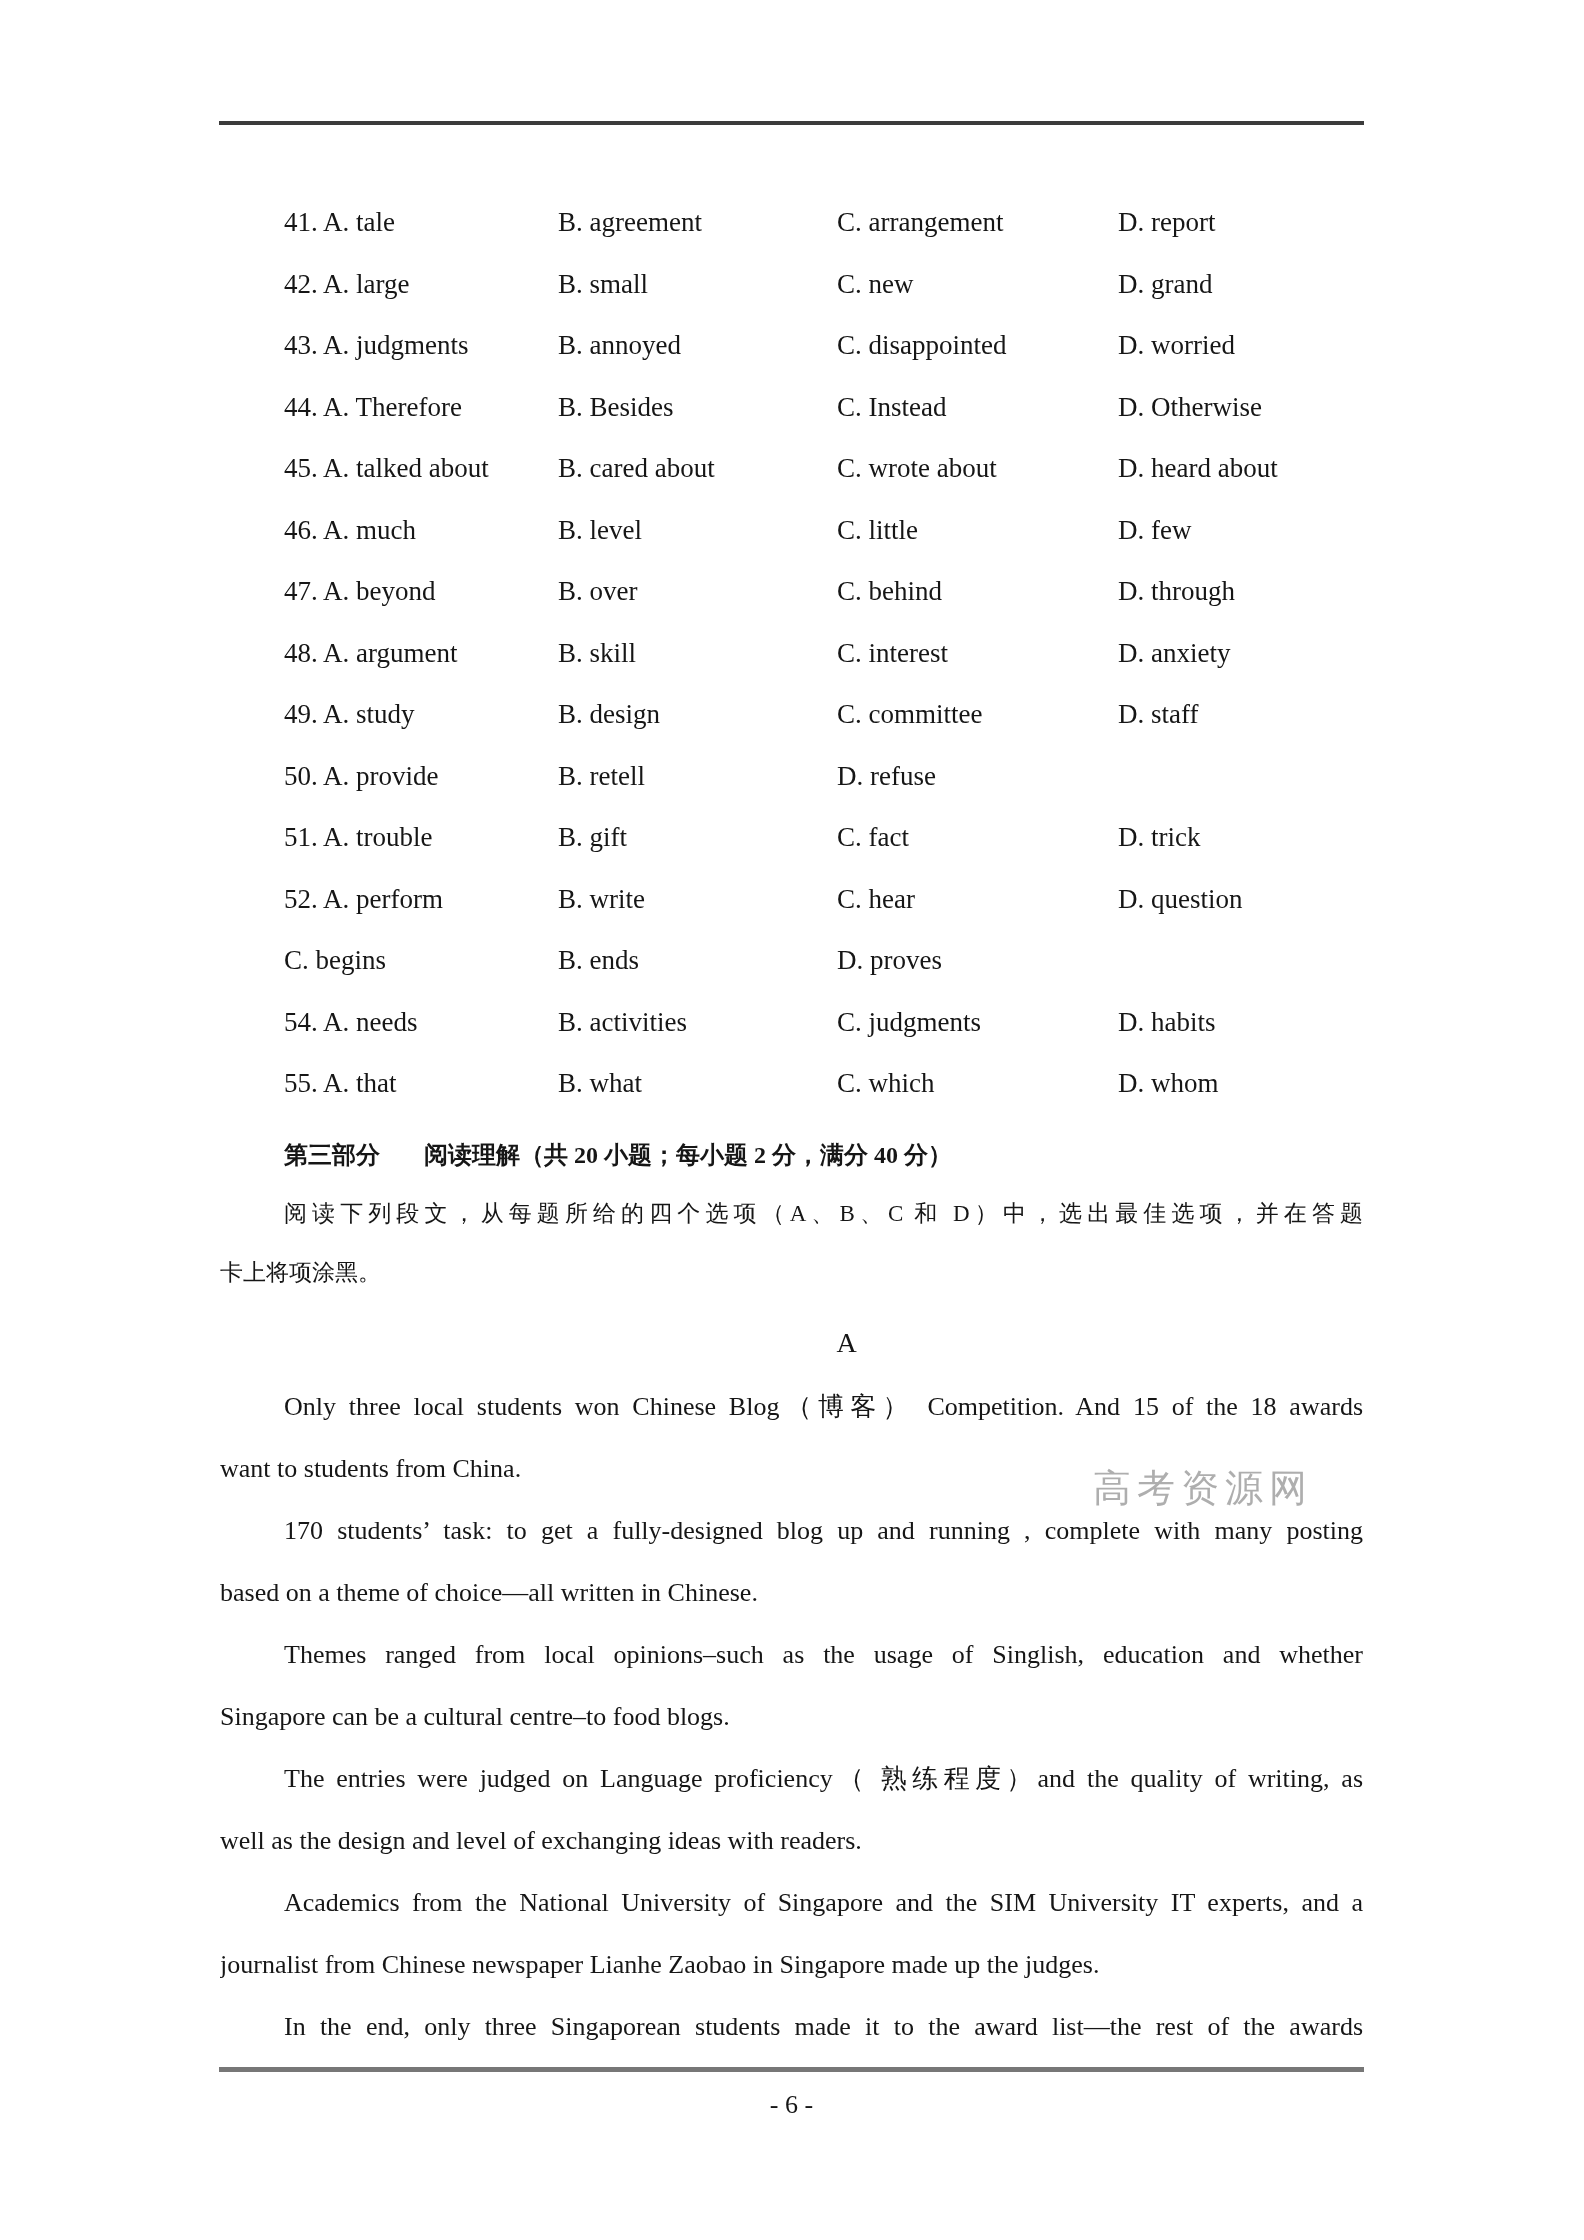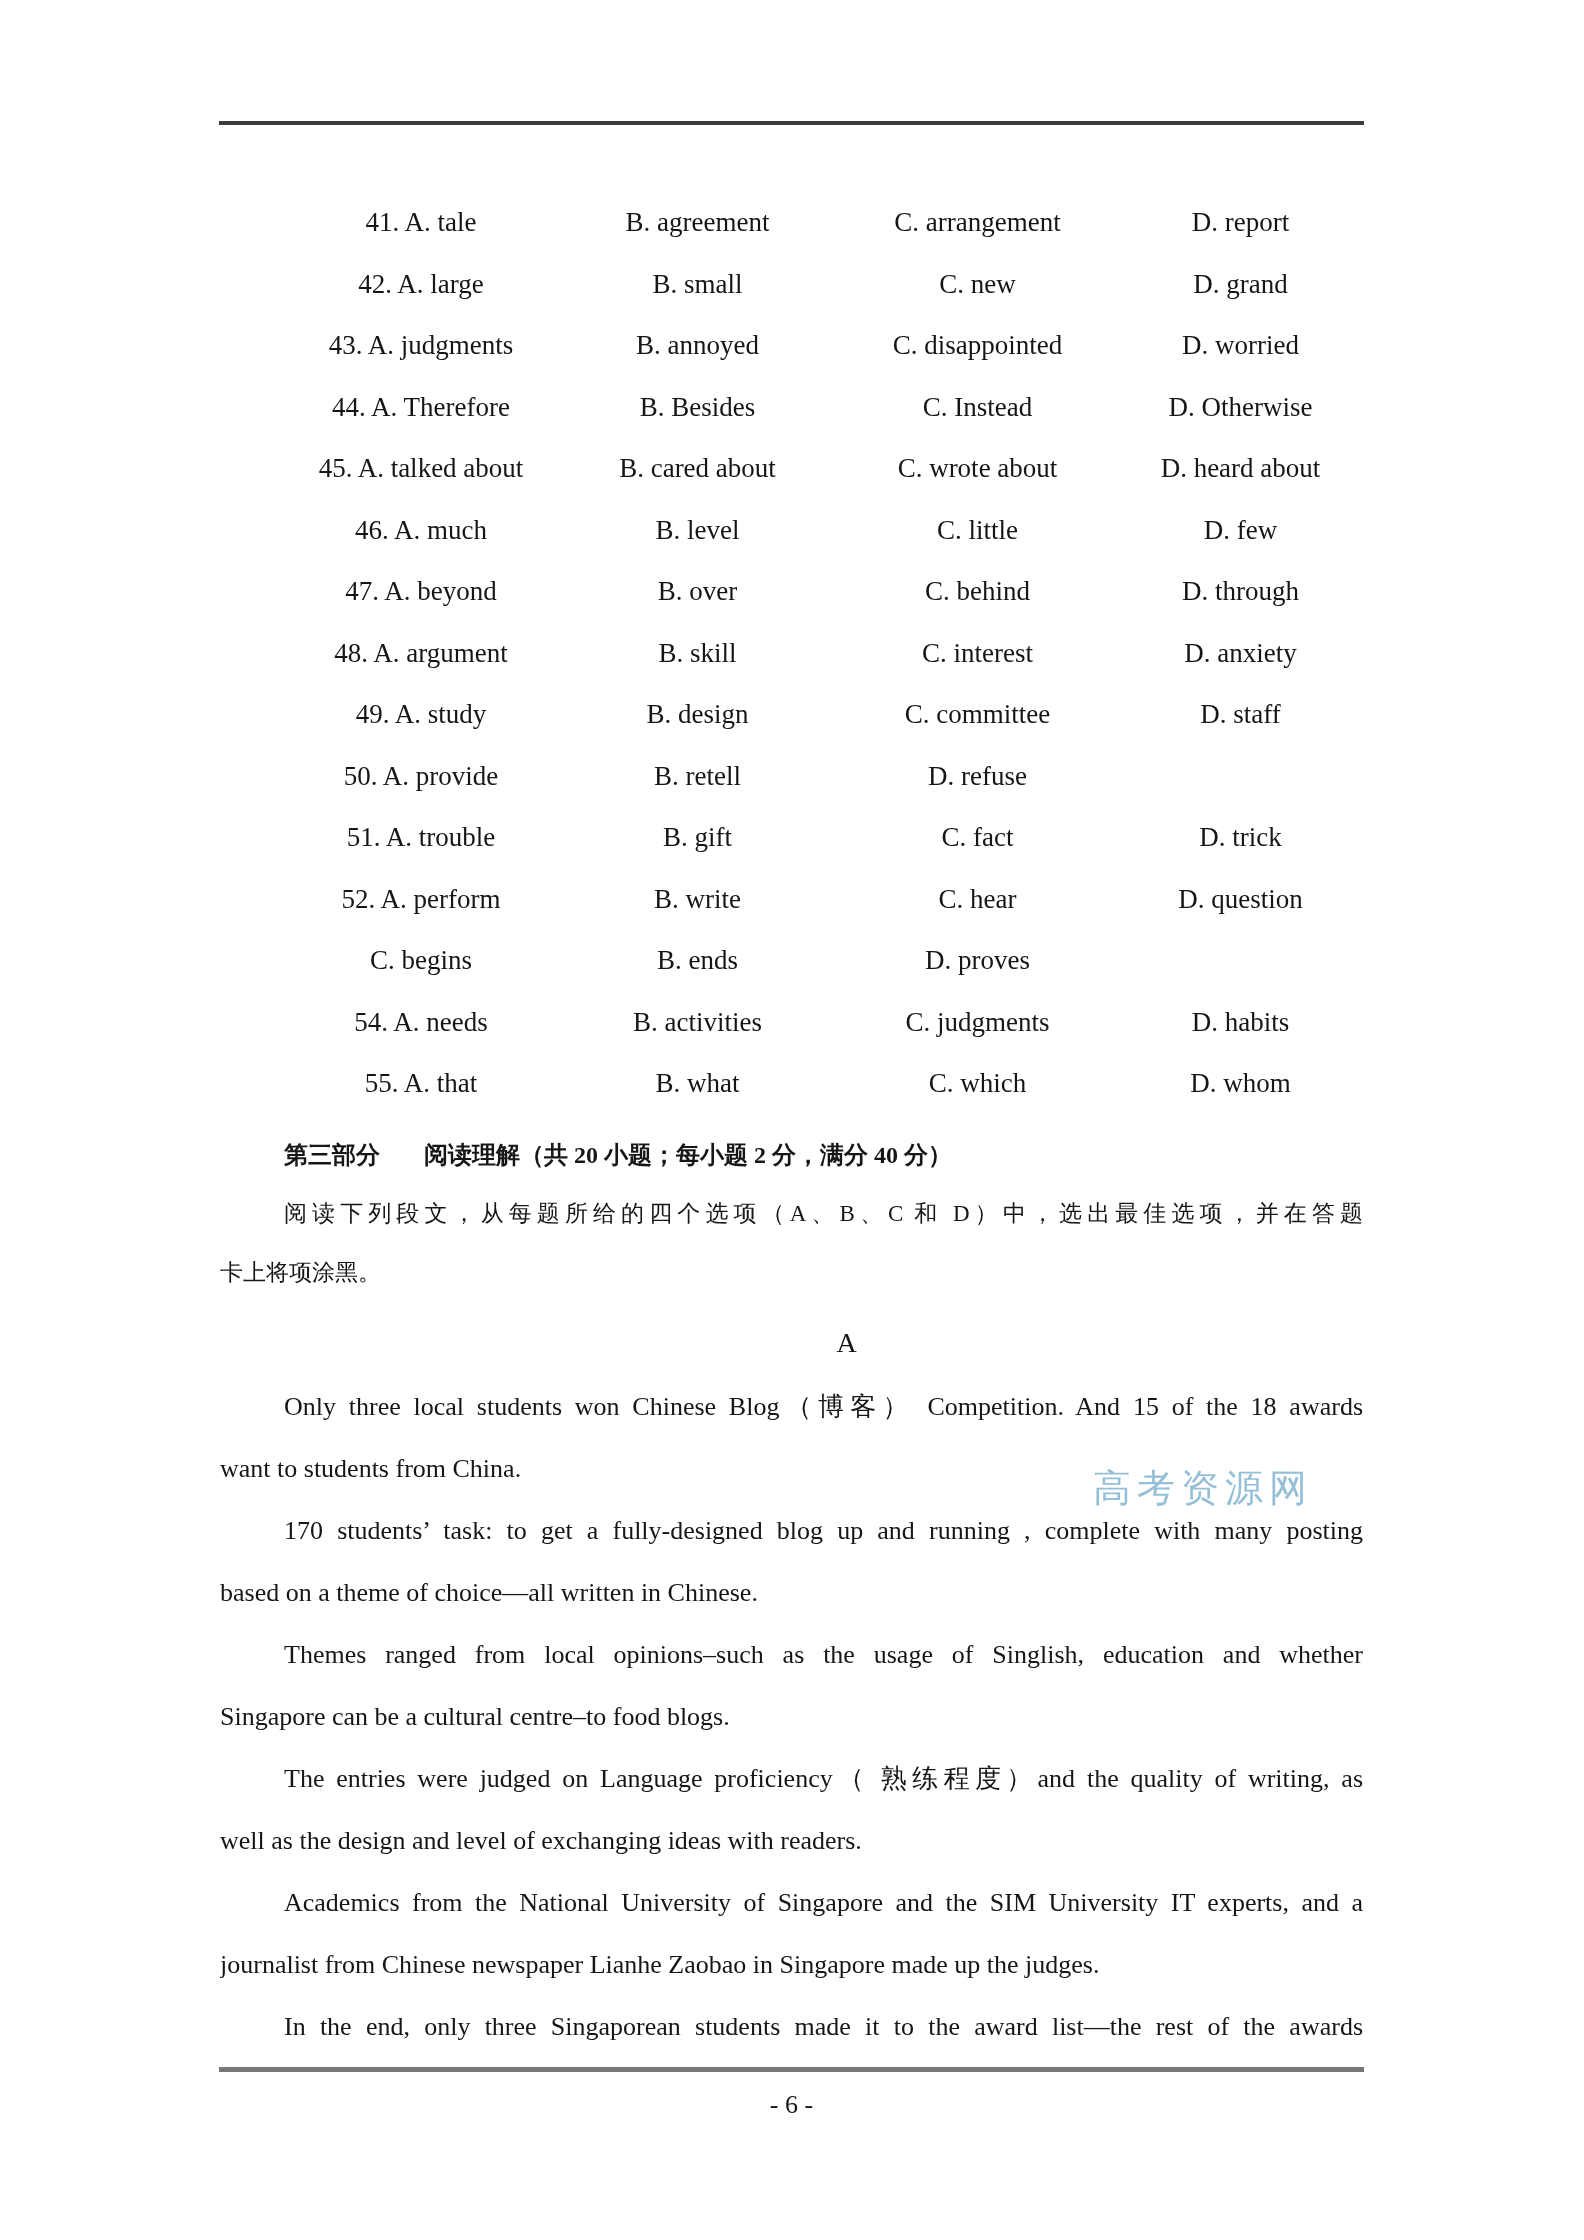--- a/index.html
+++ b/index.html
@@ -10,21 +10,21 @@
   }
   .abs{position:absolute;}
   .rule{height:4px;background:#3b3b3b;}
   #top-rule{left:219px;top:121px;width:1145px;}
   #bottom-rule{left:219px;top:2067px;width:1145px;height:5px;background:#777777;}
 
   
   #questions{left:220px;top:192px;width:1143px;font-size:27px;}
   .q-row{height:61.5px;line-height:61.5px;display:grid;
          grid-template-columns:274px 279px 281px auto;padding-left:64px;}
-  .q-cell{white-space:nowrap;overflow:visible;text-align:center;}
+  .q-cell{white-space:nowrap;overflow:visible;}
 
   
   #section-header{left:220px;top:1124px;width:1143px;height:62px;line-height:62px;
                   padding-left:64px;font-weight:bold;font-size:24px;white-space:nowrap;}
   .hdr-gap{display:inline-block;width:44px;}
 
   
   #instruction{left:220px;top:1184px;width:1143px;font-size:23px;}
   .in-line{line-height:59px;height:59px;overflow:hidden;}
   .in-line.first{text-indent:64px;text-align:justify;text-align-last:justify;}
@@ -146,21 +146,21 @@
   <span>第三部分</span><span class="hdr-gap"></span><span>阅读理解（共 20 小题；每小题 2 分，满分 40 分）</span>
 </div>
 
 <div class="abs" id="instruction">
     <div class="in-line first">阅读下列段文，从每题所给的四个选项（A、B、C 和 D）中，选出最佳选项，并在答题</div>
     <div class="in-line">卡上将项涂黑。</div>
   </div>
 
 <div class="abs" id="passage-label">A</div>
 
-<div class="abs" id="watermark" style="color: #0369a1;">高考资源网</div>
+<div class="abs" id="watermark" style="color: #404040;">高考资源网</div>
 
 <div class="abs" id="passage">
     <div class="p-line indent j">Only three local students won Chinese Blog（博客） Competition. And 15 of the 18 awards</div>
     <div class="p-line">want to students from China.</div>
     <div class="p-line indent j">170 students’ task: to get a fully-designed blog up and running , complete with many posting</div>
     <div class="p-line">based on a theme of choice—all written in Chinese.</div>
     <div class="p-line indent j">Themes ranged from local opinions–such as the usage of Singlish, education and whether</div>
     <div class="p-line">Singapore can be a cultural centre–to food blogs.</div>
     <div class="p-line indent j">The entries were judged on Language proficiency（ 熟练程度）and the quality of writing, as</div>
     <div class="p-line">well as the design and level of exchanging ideas with readers.</div>

